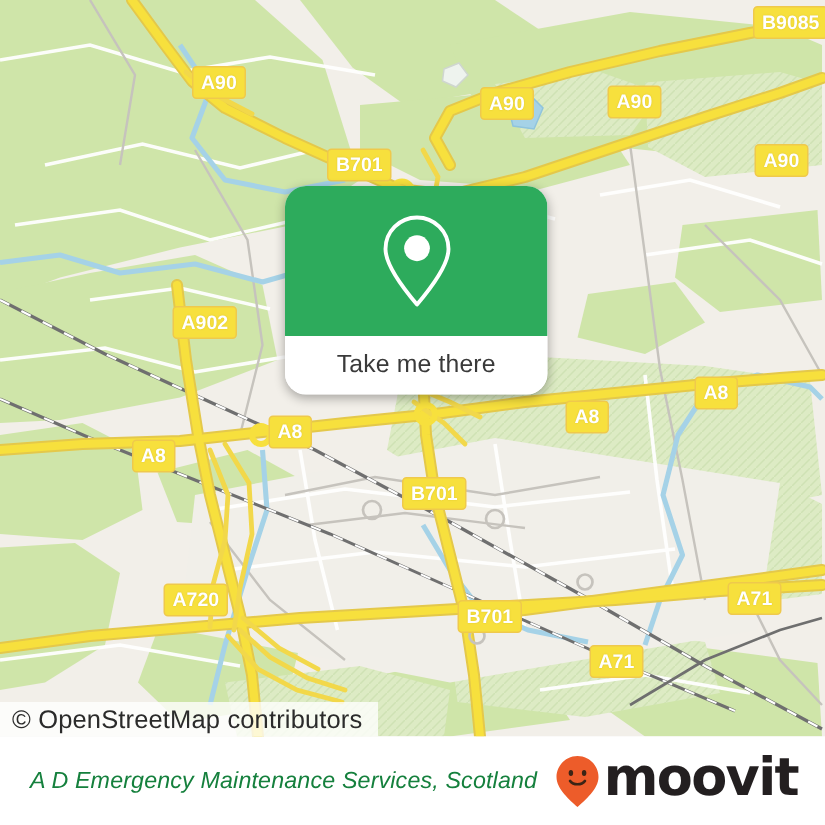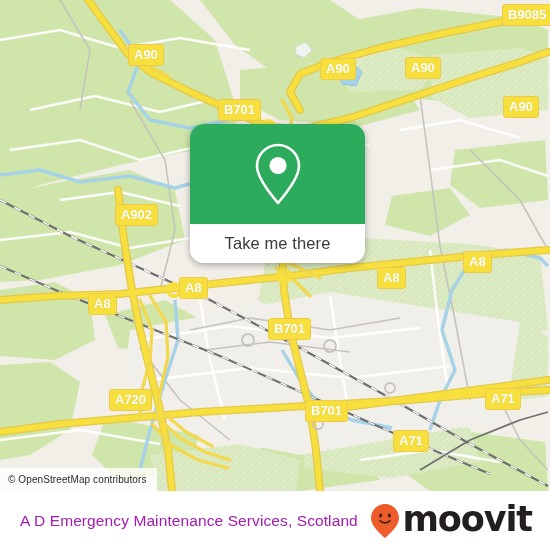--- a/index.html
+++ b/index.html
@@ -45,21 +45,21 @@
   #attribution {
     position: absolute;
     left: 0;
     top: 468px;
     height: 23px;
     display: flex;
     align-items: center;
     padding-left: 8px;
     padding-right: 10px;
     background: rgba(255,255,255,0.78);
-    font-size: 10px;
+    font-size: 17px;
     color: #2b2b2b;
     letter-spacing: 0.1px;
     white-space: nowrap;
     z-index: 40;
   }
 
   
   .shield {
     position: absolute;
     background: #f7e03d;
@@ -124,24 +124,25 @@
     background: #ffffff;
     display: flex;
     align-items: center;
     justify-content: space-between;
     padding: 0 18px 0 20px;
     box-sizing: border-box;
     overflow: hidden;
   }
   #place-title {
     font-size: 15.5px;
-    color: #a21caf;
+    color: #15803d;
     letter-spacing: 0.1px;
     white-space: nowrap;
     font-family: "Liberation Sans", sans-serif;
+    font-style: italic;
   }
   #moovit-logo {
     display: flex;
     align-items: center;
     gap: 2px;
   }
   #moovit-wordmark {
     font-size: 35px;
     font-weight: bold;
     color: #231f20;

